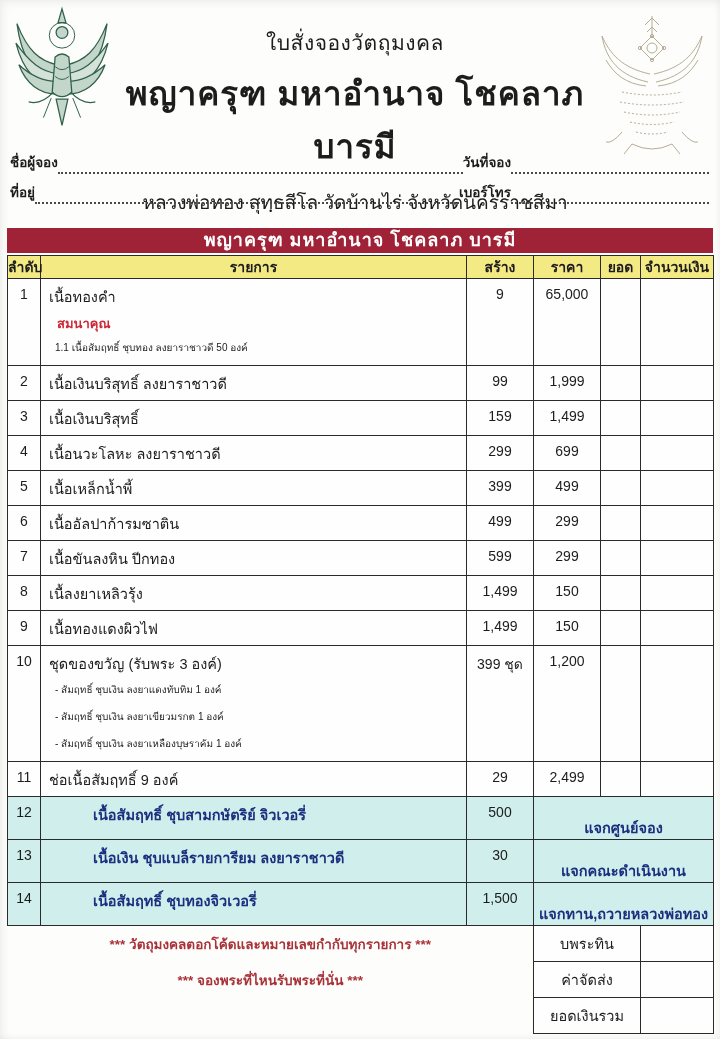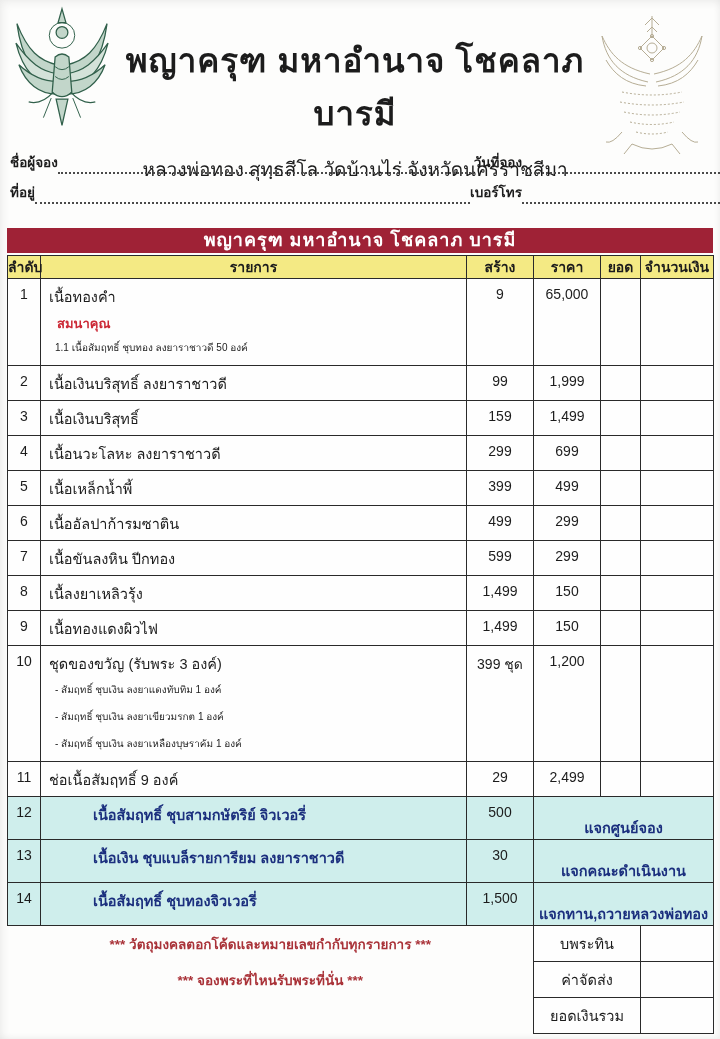--- a/index.html
+++ b/index.html
@@ -13,21 +13,21 @@
     overflow:hidden; box-shadow:inset 3px 3px 8px rgba(0,0,0,.06), inset -2px -2px 6px rgba(0,0,0,.04);
   }
   
   .emblem-left{position:absolute;left:8px;top:6px;width:108px;height:142px;}
   .emblem-right{position:absolute;left:592px;top:12px;width:120px;height:170px;}
   .head-text{position:absolute;left:120px;right:130px;top:26px;text-align:center;}
   .form-title{font-size:21px;letter-spacing:.5px;}
   .main-title{font-size:33px;font-weight:700;margin-top:8px;letter-spacing:1px;}
   .subtitle{font-size:19px;margin-top:14px;}
   
-  .form-lines{position:absolute;left:10px;right:0;top:150px;}
+  .form-lines{position:absolute;left:10px;right:11px;top:150px;}
   .fline{display:flex;align-items:flex-end;height:24px;margin-bottom:6px;}
   .flabel{font-size:13.5px;font-weight:700;white-space:nowrap;padding-bottom:1px;}
   .dots{flex:1;border-bottom:2px dotted #4a4a4a;height:14px;}
   .dots.fixed{flex:0 0 auto;width:198px;}
   
   .band{
     position:absolute;left:7px;top:228px;width:706px;height:25px;background:var(--band);
     color:#fff;font-size:18px;font-weight:700;text-align:center;line-height:25px;letter-spacing:1px;
     box-sizing:border-box;
   }
@@ -103,20 +103,21 @@
           <path d="M38 110 Q60 115 82 110"></path>
           <path d="M44 120 Q60 124 76 120"></path>
         </g>
         <path d="M40 132 Q60 142 80 132 M40 132 L32 142 M80 132 L88 142"></path>
         <path d="M30 120 Q20 132 14 130 M90 120 Q100 132 106 130"></path>
       </g>
     </svg>
   </div>
 
   <div class="head-text">
+    <div class="form-title">ใบสั่งจองวัตถุมงคล</div>
     <div class="main-title">พญาครุฑ มหาอำนาจ โชคลาภ บารมี</div>
     <div class="subtitle">หลวงพ่อทอง สุทฺธสีโล วัดบ้านไร่ จังหวัดนครราชสีมา</div>
   </div>
 
   <div class="form-lines">
     <div class="fline">
       <span class="flabel">ชื่อผู้จอง</span>
       <span class="dots"></span>
       <span class="flabel">วันที่จอง</span>
       <span class="dots fixed"></span>

